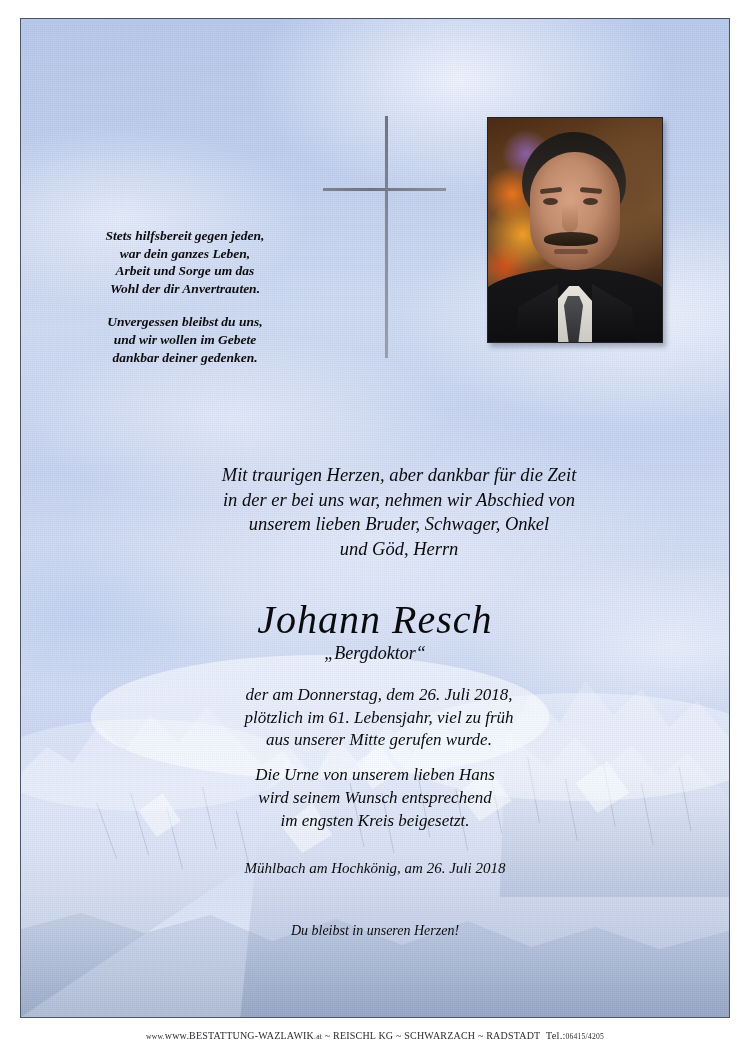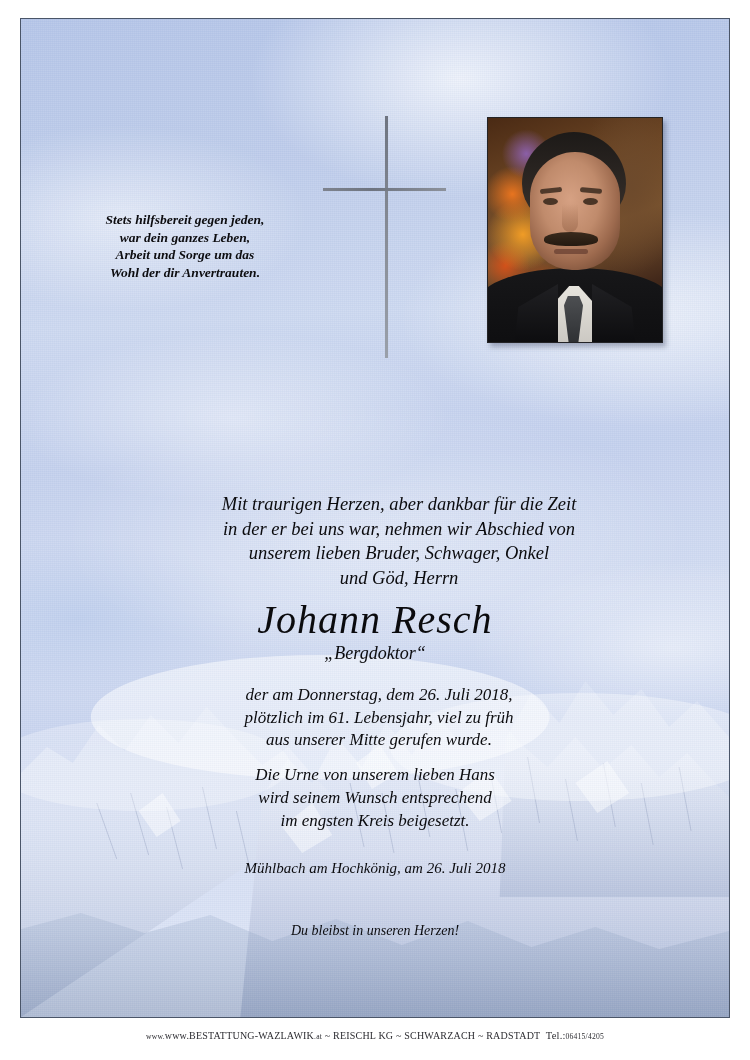--- a/index.html
+++ b/index.html
@@ -168,32 +168,32 @@
     position: absolute;
     left: 56px; top: 192px;
     width: 216px;
     text-align: center;
     font-style: italic;
     font-weight: bold;
     font-size: 13.5px;
     line-height: 17.6px;
     color: #0d0d10;
   }
-  .verse p { margin: 0; }
+  .verse p { margin: 16px; }
   .verse p + p { margin-top: 8px; }
 
   .body-block {
     position: absolute;
     left: 0; right: 0;
     text-align: center;
     font-style: italic;
     color: #0b0b0e;
   }
   .lede {
-    top: 473px;
+    top: 444px;
     font-size: 18.5px;
     line-height: 24.5px;
     font-weight: 500;
     padding-left: 48px;
   }
   .name {
     top: 578px;
     font-size: 40px;
     line-height: 46px;
     letter-spacing: 1px;
@@ -343,20 +343,23 @@
     <div class="ph-lapel-l"></div>
     <div class="ph-lapel-r"></div>
     <div class="ph-tie"></div>
   </div>
 
   <div class="verse">
     <p style="white-space:pre-line">Stets hilfsbereit gegen jeden,
 war dein ganzes Leben,
 Arbeit und Sorge um das
 Wohl der dir Anvertrauten.</p>
+    <p style="white-space:pre-line">Unvergessen bleibst du uns,
+und wir wollen im Gebete
+dankbar deiner gedenken.</p>
   </div>
 
   <div class="body-block lede" style="white-space:pre-line">Mit traurigen Herzen, aber dankbar für die Zeit
 in der er bei uns war, nehmen wir Abschied von
 unserem lieben Bruder, Schwager, Onkel
 und Göd, Herrn</div>
 
   <div class="body-block nickname">„Bergdoktor“</div>
 
   <div class="body-block name">Johann Resch</div>

